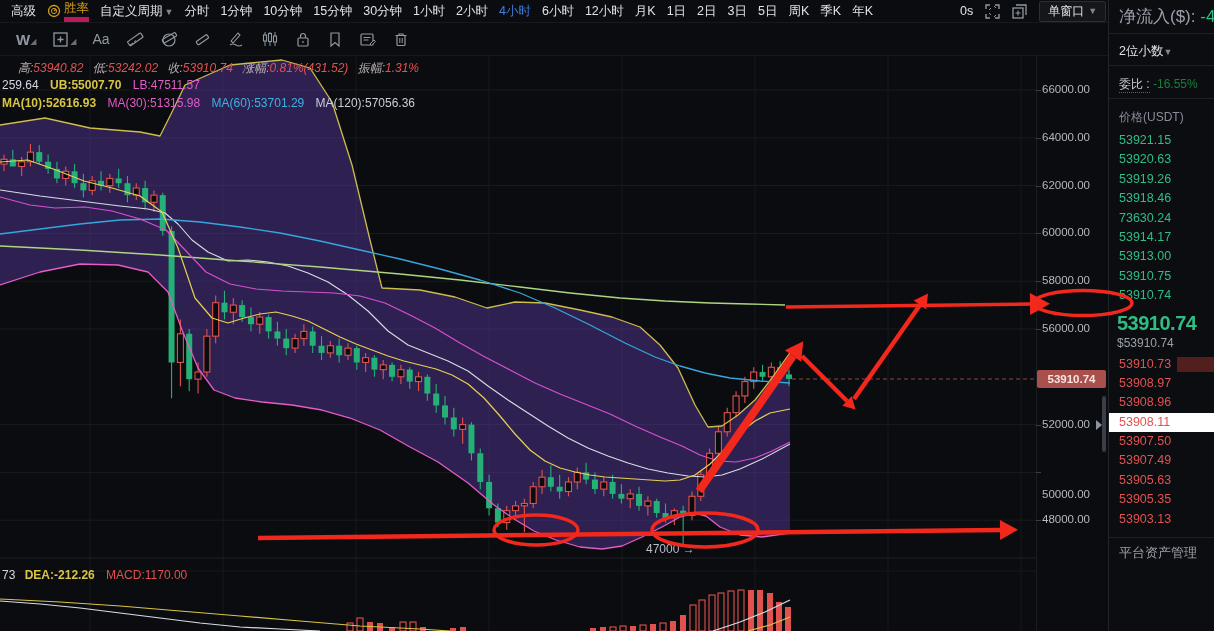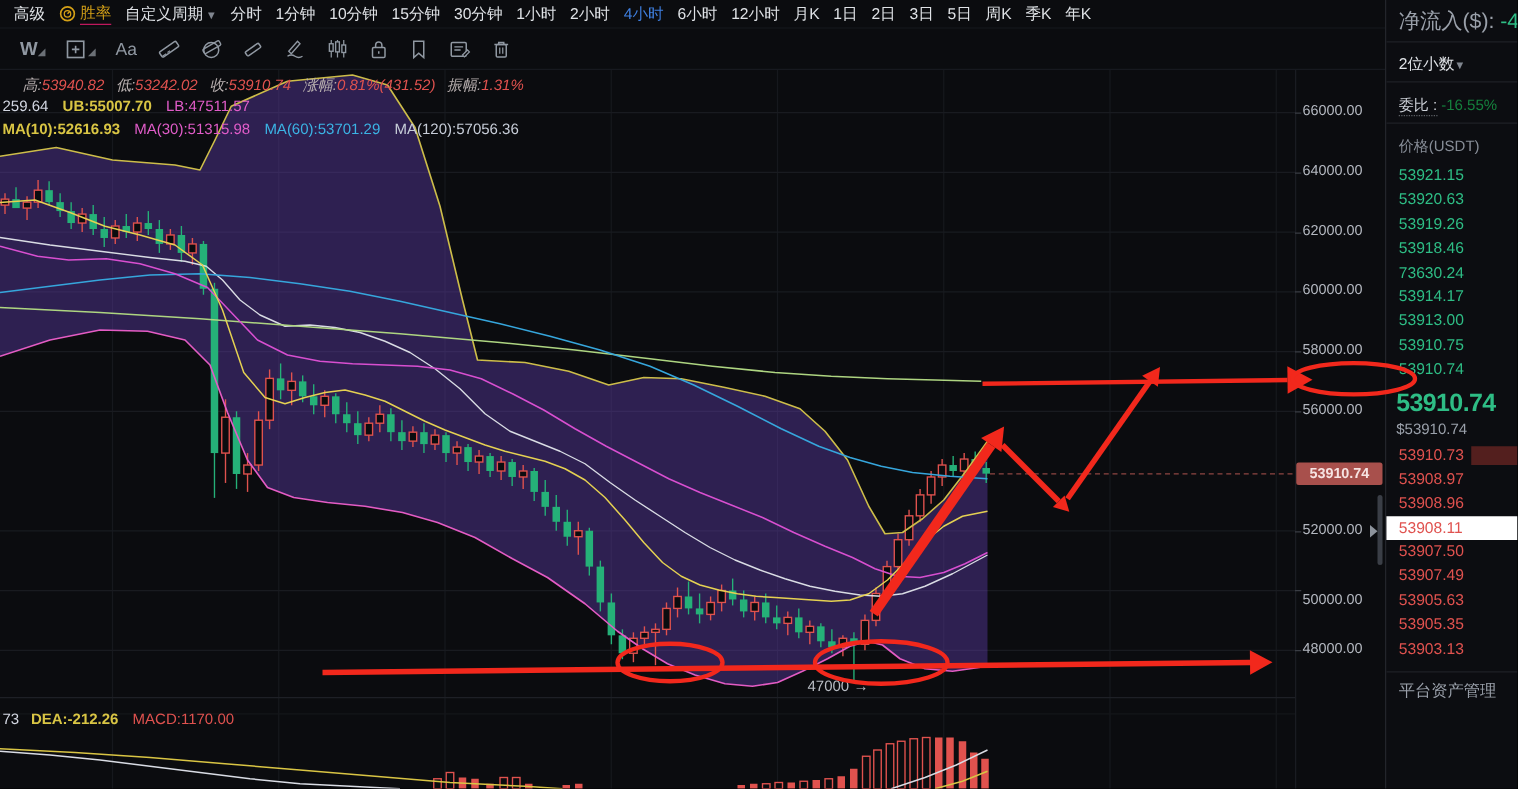--- a/index.html
+++ b/index.html
@@ -2,21 +2,21 @@
 <html><head>
 <meta charset="utf-8">
 <style>
   html,body{margin:0;padding:0;background:#000;}
   #app{position:relative;width:1214px;height:631px;background:#0b0c0f;overflow:hidden;
        font-family:"Liberation Sans","DejaVu Sans",sans-serif;color:#d4d7dc;}
   
   #top-bar{position:absolute;left:0;top:0;width:1108px;height:22px;background:#0b0c0f;
            border-bottom:1px solid #17191f;display:flex;align-items:center;font-size:12.5px;z-index:20;}
   #top-bar .item{margin-left:11px;white-space:nowrap;color:#dfe2e6;cursor:pointer;}
-  #top-bar .gold{color:#d4a017;border-bottom:1px solid #be185d;padding-bottom:0px;}
+  #top-bar .gold{color:#d4a017;border-bottom:5px solid #be185d;padding-bottom:0px;}
   #top-bar .caret{color:#80868f;font-size:9px;margin-left:2px;}
   #tf-list{display:flex;align-items:flex-end;}
   #tf-list .tf{margin-left:11px;color:#dfe2e6;cursor:pointer;}
   #tf-list .tf.active{color:#3f7fdf;}
   #tb-right{position:absolute;left:960px;top:0;height:22px;display:flex;align-items:center;}
   #tb-right .ic{margin-left:12px;display:flex;align-items:center;}
   #win-btn{margin-left:12px;border:1px solid #2b2e35;background:#14161a;color:#dfe2e6;
            font-size:12px;padding:1px 8px;border-radius:2px;display:flex;align-items:center;}
   
   #toolbar{position:absolute;left:0;top:23px;width:1108px;height:32px;background:#0b0c0f;
@@ -345,20 +345,40 @@
         <span class="tf">12小时</span>
         <span class="tf">月K</span>
         <span class="tf">1日</span>
         <span class="tf">2日</span>
         <span class="tf">3日</span>
         <span class="tf">5日</span>
         <span class="tf">周K</span>
         <span class="tf">季K</span>
         <span class="tf">年K</span>
       </div>
+    <div id="tb-right">
+      <span style="color:#dfe2e6;">0s</span>
+      <span class="ic">
+        <svg width="15" height="15" viewBox="0 0 15 15">
+          <path d="M1,5 L1,1 L5,1 M10,1 L14,1 L14,5 M14,10 L14,14 L10,14 M5,14 L1,14 L1,10" fill="none" stroke="#9098a2" stroke-width="1.4"></path>
+          <path d="M4,6 l2,-2 M11,4 l-2,-2 M11,11 l-2,2 M4,9 l2,2" stroke="#9098a2" stroke-width="1" fill="none"></path>
+        </svg>
+      </span>
+      <span class="ic">
+        <svg width="15" height="15" viewBox="0 0 15 15">
+          <path d="M4,1 L14,1 L14,11" fill="none" stroke="#9098a2" stroke-width="1.3"></path>
+          <rect x="1" y="4" width="10" height="10" fill="none" stroke="#9098a2" stroke-width="1.3"></rect>
+          <path d="M3.5,9 h5 M6,6.5 v5" stroke="#9098a2" stroke-width="1.2"></path>
+        </svg>
+      </span>
+      <span id="win-btn">
+        <span>单窗口</span>
+          <span class="caret" style="margin-left:4px;">▼</span>
+      </span>
+    </div>
   </div>
 
   <div id="toolbar">
     <span class="tool">
       <span class="glyph">W</span>
         <span class="tcaret">◢</span>
     </span>
     <span class="tool">
       <svg width="17" height="17" viewBox="0 0 17 17">
         <rect x="2" y="2" width="13" height="13" fill="none" stroke="#9098a2" stroke-width="1.3"></rect>
@@ -461,21 +481,21 @@
       <div class="y-label" style="top: 178.6px;">62000.00</div>
       <div class="y-tick" style="top: 185.6px;"></div>
       <div class="y-label" style="top: 226.4px;">60000.00</div>
       <div class="y-tick" style="top: 233.4px;"></div>
       <div class="y-label" style="top: 274.2px;">58000.00</div>
       <div class="y-tick" style="top: 281.2px;"></div>
       <div class="y-label" style="top: 322px;">56000.00</div>
       <div class="y-tick" style="top: 329px;"></div>
       <div class="y-label" style="top: 417.6px;">52000.00</div>
       <div class="y-tick" style="top: 424.6px;"></div>
-      <div class="y-label" style="top: 474px;">50000.00</div>
+      <div class="y-label" style="top: 488px;">50000.00</div>
       <div class="y-tick" style="top: 472.4px;"></div>
       <div class="y-label" style="top: 513.2px;">48000.00</div>
       <div class="y-tick" style="top: 520.2px;"></div>
     </div>
   <div id="price-tag">53910.74</div>
   <div id="scrollbar"></div>
   <div id="collapse-arrow"></div>
 
   <div id="right-panel">
     <div class="rp-row" id="net-inflow">

